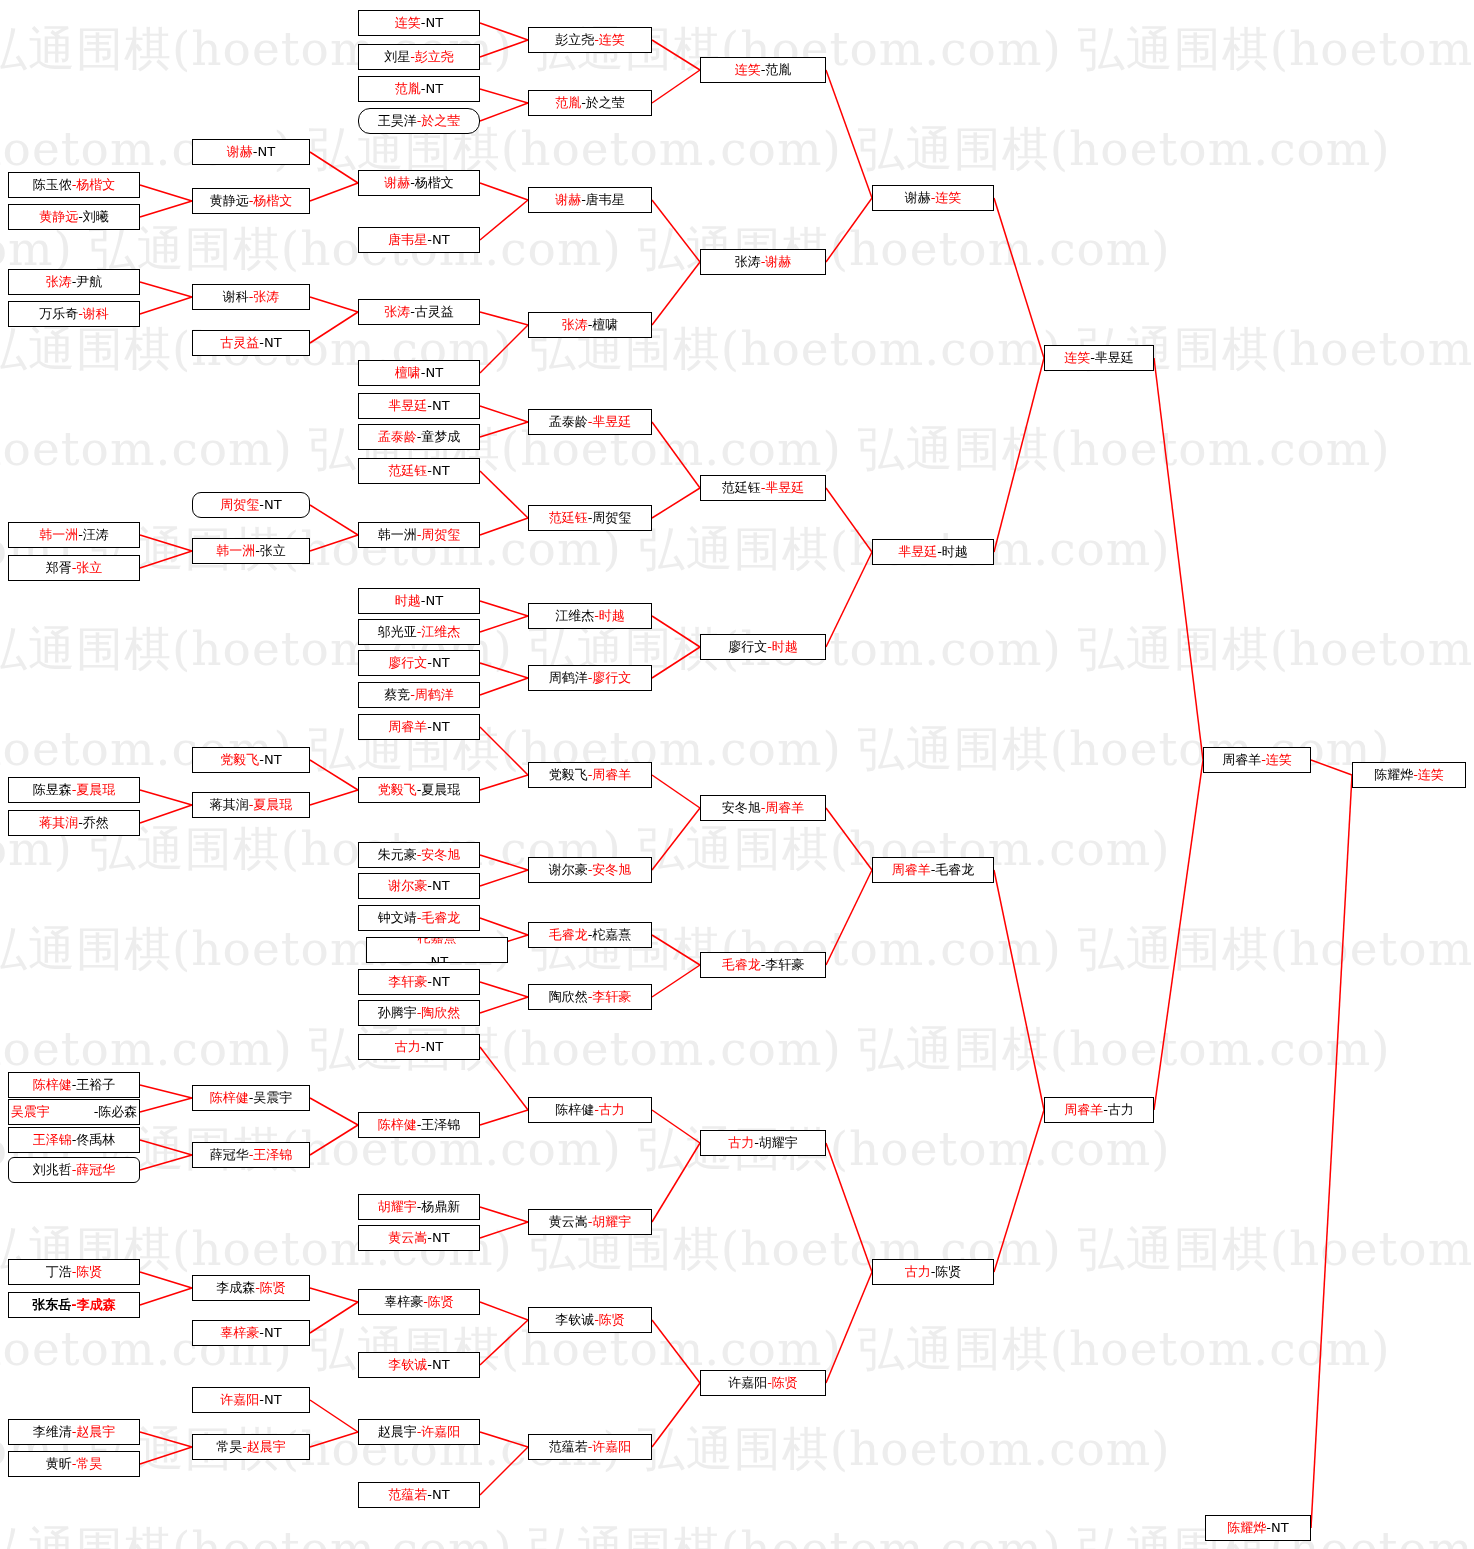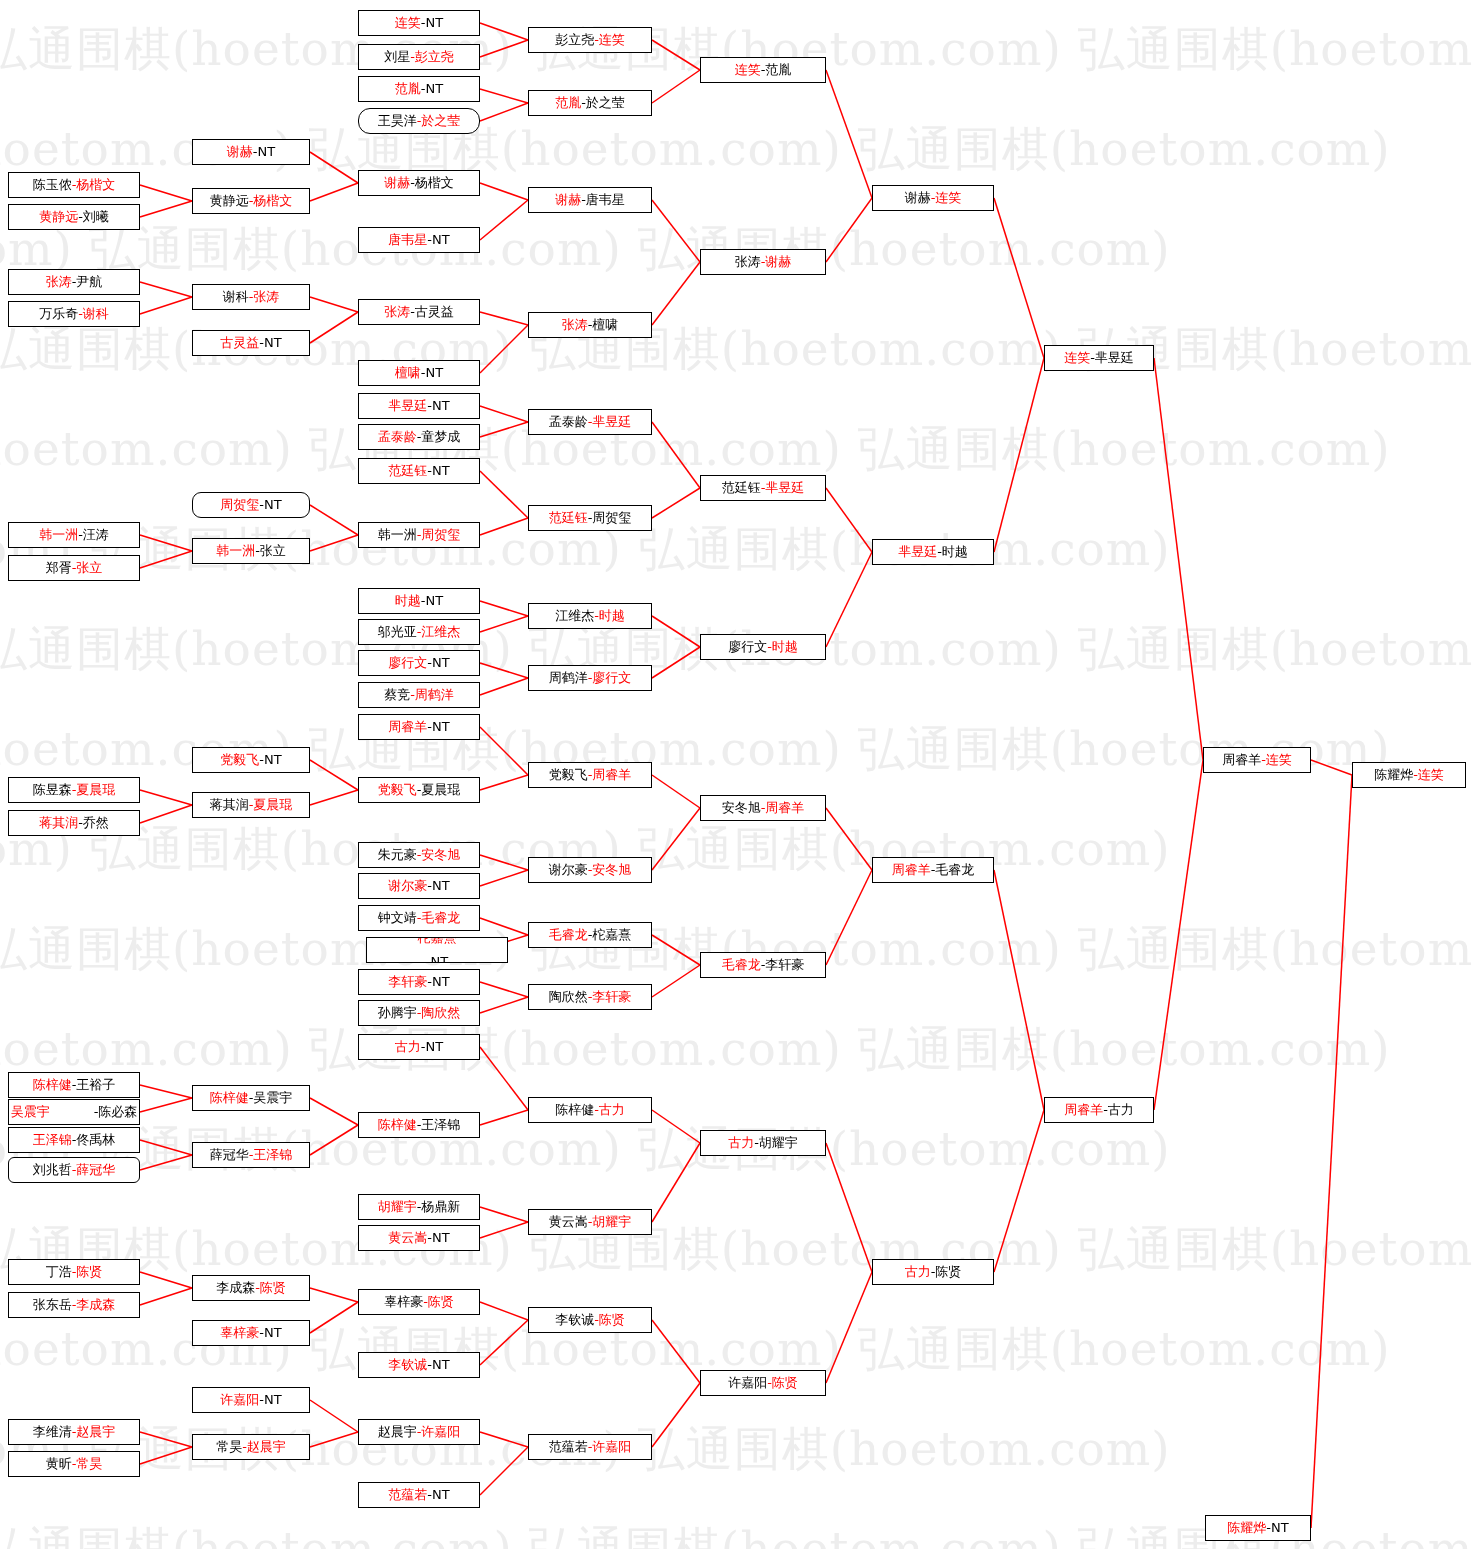--- a/index.html
+++ b/index.html
@@ -447,21 +447,21 @@
         <span class="seg-normal">-胡耀宇</span>
       </div>
       <div class="match-box" style="left: 1044px; top: 1097px; width: 110px;">
         <span class="seg-win">周睿羊</span>
         <span class="seg-normal">-古力</span>
       </div>
       <div class="match-box" style="left: 8px; top: 1259px; width: 132px;">
         <span class="seg-normal">丁浩</span>
         <span class="seg-win">-陈贤</span>
       </div>
-      <div class="match-box" style="left: 8px; top: 1292px; width: 132px;">
+      <div class="match-box" style="left: 8px; top: 1292px; width: 132px; font-weight: bold;">
         <span class="seg-normal">张东岳</span>
         <span class="seg-win">-李成森</span>
       </div>
       <div class="match-box" style="left: 192px; top: 1275px; width: 118px;">
         <span class="seg-normal">李成森</span>
         <span class="seg-win">-陈贤</span>
       </div>
       <div class="match-box" style="left: 192px; top: 1320px; width: 118px;">
         <span class="seg-win">辜梓豪</span>
         <span class="seg-normal">-NT</span>

